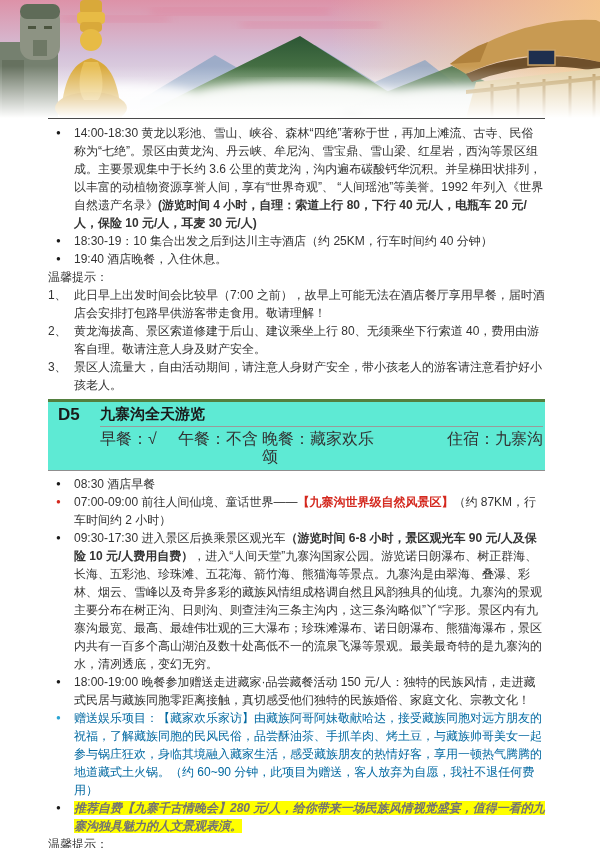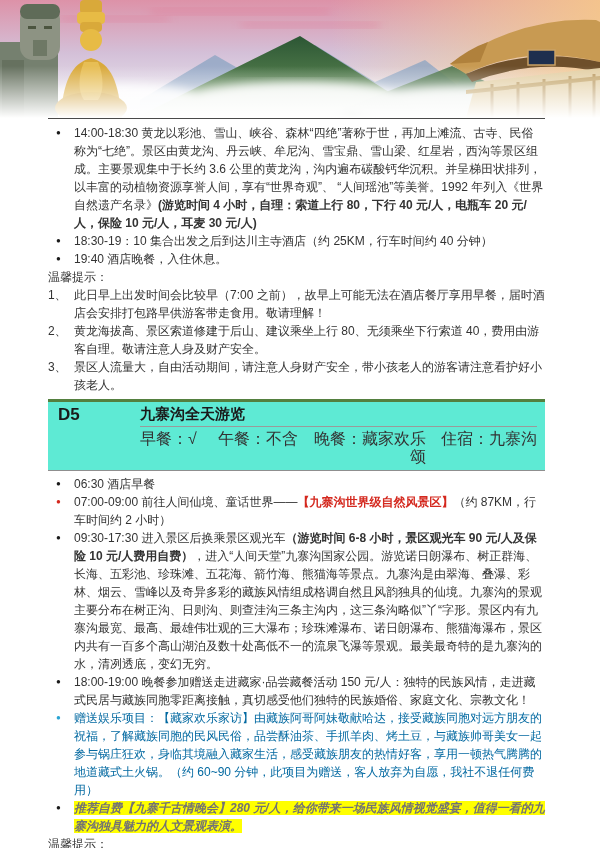--- a/index.html
+++ b/index.html
@@ -26,26 +26,26 @@
   .seg-bold{font-weight:bold;}
   .seg-red{color:#d4281e;font-weight:bold;text-align:right;}
   .seg-blue{color:#0369a1;}
   .seg-hl{background:#ffff00;font-weight:bold;color:#737373;font-style:italic;}
 
   .day-block{
     border-top:3px solid #54803f;border-bottom:1px solid #8f8f8f;
     background:#5eead4;display:flex;margin:5px 0 4px 0;
   }
   .day-code{flex:none;width:52px;padding:4px 0 0 10px;box-sizing:border-box;font-weight:bold;font-size:17px;color:#1a1a1a;}
-  .day-right{flex:1;padding-right:8px;margin-left:40px;}
+  .day-right{flex:1;padding-right:2px;}
   .day-title{font-size:15px;font-weight:bold;color:#1a1a1a;padding:3px 0 3px 0;border-bottom:1px solid #9a9a9a;}
   .day-meals{display:flex;padding:3px 0 4px 0;font-size:16px;color:#333;}
   .day-meals span:nth-child(1){width:78px;}
   .day-meals span:nth-child(2){width:84px;}
-  .day-meals span:nth-child(3){width:124px;text-align:right;}
+  .day-meals span:nth-child(3){width:124px;}
   .day-meals span:nth-child(4){flex:1;text-align:right;}
 </style>
 </head>
 <body>
 
 <div class="page">
 
   <div class="header-art">
     <svg width="600" height="118" viewBox="0 0 600 118" preserveAspectRatio="none">
       <defs>
@@ -174,21 +174,21 @@
             <span>午餐：不含</span>
             <span>晚餐：藏家欢乐颂</span>
             <span>住宿：九寨沟</span>
           </div>
       </div>
     </div>
 
     <div id="day-items">
         <div class="item">
           <span class="bullet">●</span>
-          <div class="text"><span>06:30 酒店早餐</span></div>
+          <div class="text"><span>08:30 酒店早餐</span></div>
         </div>
         <div class="item">
           <span class="bullet bullet-red">●</span>
           <div class="text"><span>07:00-09:00 前往人间仙境、童话世界——</span><span class="seg-red">【九寨沟世界级自然风景区】</span><span>（约 87KM，行车时间约 2 小时）</span></div>
         </div>
         <div class="item">
           <span class="bullet">●</span>
           <div class="text"><span>09:30-17:30 进入景区后换乘景区观光车</span><span class="seg-bold">（游览时间 6-8 小时，景区观光车 90 元/人及保险 10 元/人费用自费）</span><span>，进入“人间天堂”九寨沟国家公园。游览诺日朗瀑布、树正群海、长海、五彩池、珍珠滩、五花海、箭竹海、熊猫海等景点。九寨沟是由翠海、叠瀑、彩林、烟云、雪峰以及奇异多彩的藏族风情组成格调自然且风韵独具的仙境。九寨沟的景观主要分布在树正沟、日则沟、则查洼沟三条主沟内，这三条沟略似”丫“字形。景区内有九寨沟最宽、最高、最雄伟壮观的三大瀑布；珍珠滩瀑布、诺日朗瀑布、熊猫海瀑布，景区内共有一百多个高山湖泊及数十处高低不一的流泉飞瀑等景观。最美最奇特的是九寨沟的水，清冽透底，变幻无穷。</span></div>
         </div>
         <div class="item">

